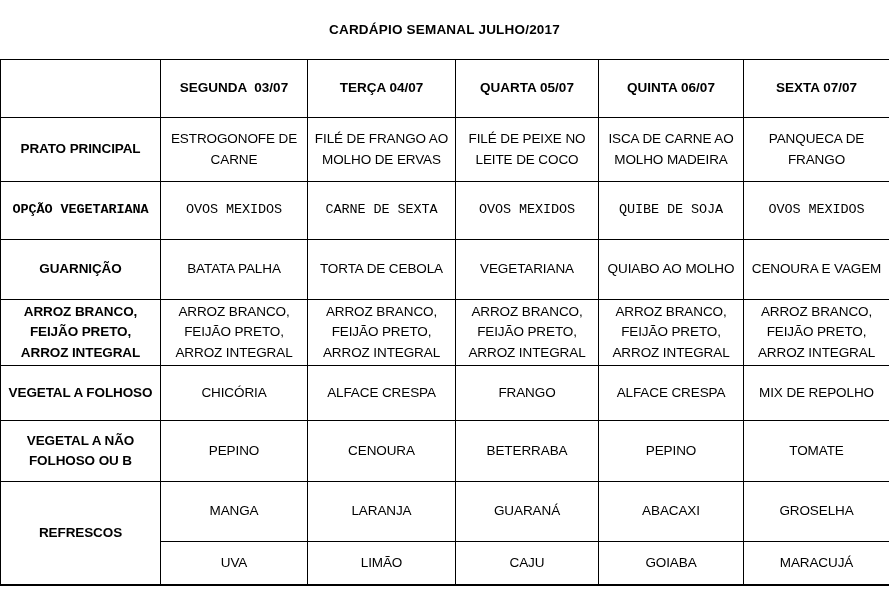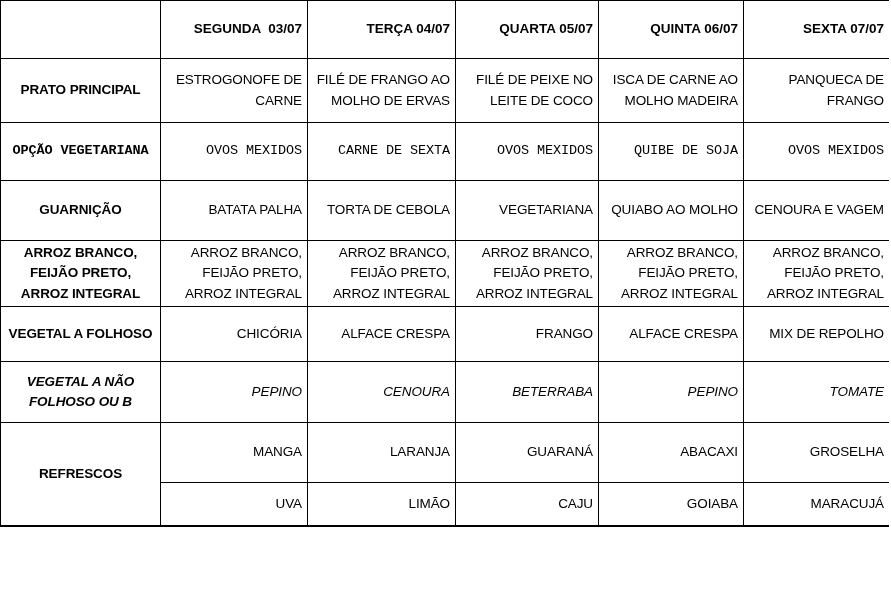--- a/index.html
+++ b/index.html
@@ -42,48 +42,49 @@
   table.menu th, table.menu td {
     border: 1px solid #000000;
     font-size: 13.5px;
     line-height: 1.5;
     vertical-align: middle;
     padding: 2px 5px;
     overflow: hidden;
   }
   th.day-header {
     font-weight: bold;
-    text-align: right;
+    text-align: center;
     white-space: pre-wrap;
   }
   th.row-label {
     font-weight: bold;
     text-align: center;
     padding-left: 5px;
     letter-spacing: -0.1px;
   }
   td.menu-cell {
-    text-align: right;
+    text-align: center;
     font-weight: normal;
     letter-spacing: -0.1px;
   }
   tr.r-header   { height: 58px; }
   tr.r-prato    { height: 64px; }
   tr.r-vegetar  { height: 58px; font-family: Liberation Mono, monospace; }
   tr.r-guarn    { height: 60px; margin-left: 12px; }
   tr.r-arroz    { height: 65px; }
   tr.r-folhoso  { height: 55px; }
-  tr.r-nfolhoso { height: 61px; font-style: italic; }
+  tr.r-nfolhoso { height: 61px; }
   tr.r-refr1    { height: 60px; }
   tr.r-refr2    { height: 44px; }
 </style>
 </head>
 <body>
 
 <div class="sheet">
+  <div class="title-bar">CARDÁPIO SEMANAL JULHO/2017</div>
 
   <table class="menu">
     <colgroup>
       <col class="c-label">
         <col class="c-d1">
         <col class="c-d2">
         <col class="c-d3">
         <col class="c-d4">
         <col class="c-d5">
     </colgroup>

